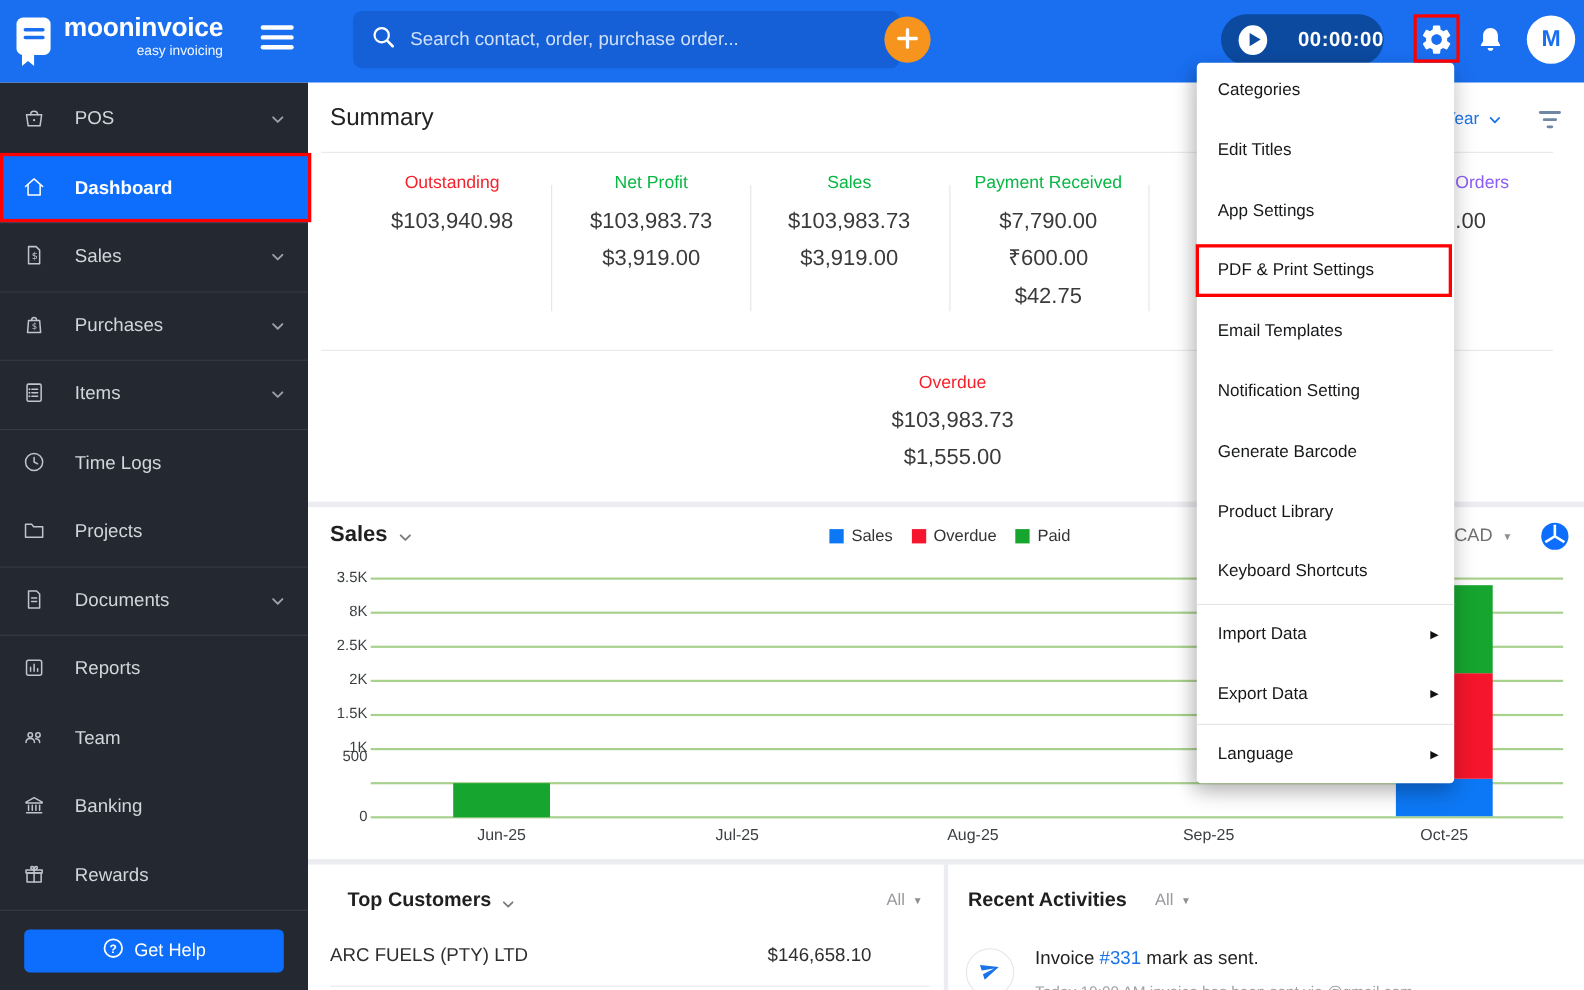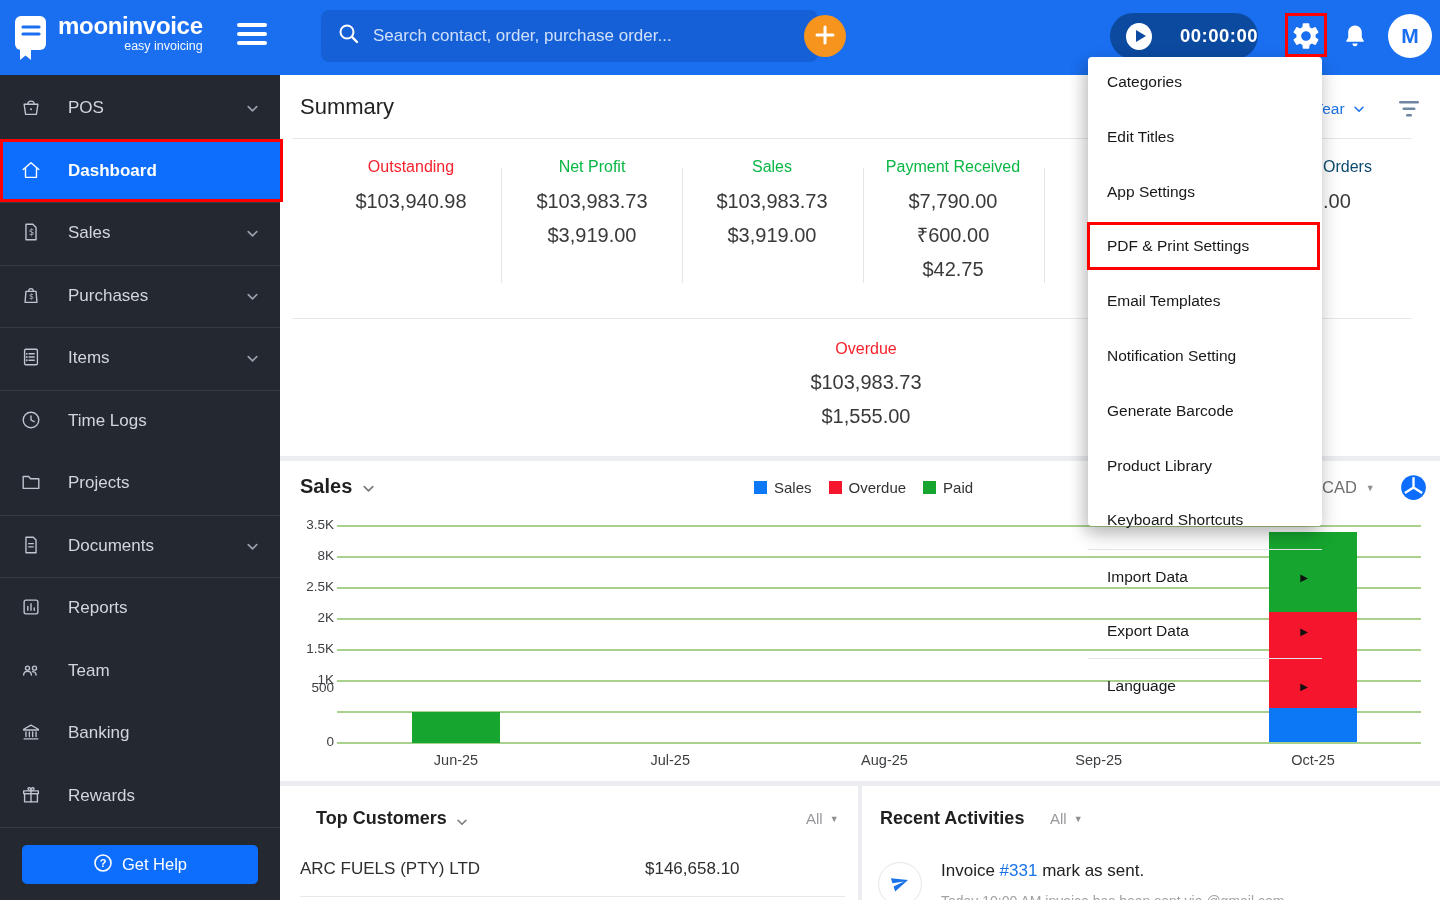--- a/index.html
+++ b/index.html
@@ -46,21 +46,21 @@
   #summary-title{position:absolute;left:300px;top:94px;font-size:22px;font-weight:500;color:#222;z-index:11;}
   #period-selector{position:absolute;left:1280px;top:100px;display:flex;align-items:center;gap:7px;color:#1a73e8;font-size:15.5px;font-weight:500;cursor:pointer;z-index:11;}
   #period-selector .pchev{width:14px;height:14px;color:#1a73e8;}
   #filter-btn{position:absolute;left:1396px;top:99px;width:26px;height:20px;cursor:pointer;z-index:11;}
   .hdiv{position:absolute;background:#e8e8e8;height:1px;z-index:11;}
   .vdiv{position:absolute;background:#e5e5e5;width:1px;z-index:11;}
   .sum-card{position:absolute;z-index:11;}
   .card-label{font-size:16px;font-weight:500;margin-bottom:8px;}
   .tone-red{color:#f5222d;}
   .tone-green{color:#08b744;}
-  .tone-gray{color:#0c4a6e;}
+  .tone-gray{color:#8b5cf6;}
   .card-value{font-size:20px;font-weight:500;color:#3a3a3c;line-height:34px;}
   #overdue-block{position:absolute;left:566px;top:340px;width:600px;text-align:center;z-index:11;}
   #overdue-block .card-value{line-height:33.5px;}
 
   
   #chart-title{position:absolute;left:300px;top:475px;display:flex;align-items:center;gap:9px;z-index:11;}
   #chart-title .ct{font-size:20px;font-weight:700;color:#1f1f1f;}
   #chart-title .tchev{width:15px;height:15px;color:#7a7a7a;margin-top:3px;cursor:pointer;}
   #chart-legend{position:absolute;left:754px;top:479px;display:flex;gap:17px;z-index:11;}
   .leg-item{display:flex;align-items:center;gap:7px;cursor:pointer;}
@@ -71,29 +71,29 @@
   #pie-toggle{position:absolute;left:1400px;top:474px;width:27px;height:27px;cursor:pointer;z-index:11;}
   .grid-line{position:absolute;left:337px;width:1084px;height:2px;background:#a9d18e;z-index:10;}
   .ytick{position:absolute;width:44px;text-align:right;font-size:13.5px;color:#3d4043;z-index:11;}
   .xlabel{position:absolute;width:110px;text-align:center;font-size:14.5px;color:#3d4043;z-index:11;}
   .bar-seg{position:absolute;width:88px;z-index:10;}
 
   
   .panel-title{position:absolute;font-size:18px;font-weight:700;color:#1f1f1f;z-index:11;display:flex;align-items:center;gap:8px;}
   .all-filter{position:absolute;display:flex;align-items:center;gap:7px;font-size:15px;color:#98989d;cursor:pointer;z-index:11;}
   #tc-name{position:absolute;left:300px;top:859px;font-size:17px;color:#2e2e31;z-index:11;}
-  #tc-amount{position:absolute;left:645px;top:859px;width:200px;text-align:left;font-size:17px;color:#2e2e31;z-index:11;}
+  #tc-amount{position:absolute;left:645px;top:859px;width:200px;text-align:center;font-size:17px;color:#2e2e31;z-index:11;}
   #vsep{position:absolute;left:858px;top:786px;width:4px;height:114px;background:#ebedf0;z-index:12;}
   #act-avatar{position:absolute;left:878px;top:862px;width:44px;height:44px;border-radius:50%;background:#fff;border:1.5px solid #e6e6e6;display:flex;align-items:center;justify-content:center;z-index:11;}
   #act-line1{position:absolute;left:941px;top:861px;font-size:17px;color:#222;z-index:11;}
   #act-line1 .inv-link{color:#1a73e8;cursor:pointer;}
   #act-meta{position:absolute;left:941px;top:893px;font-size:14px;color:#a2a2a2;white-space:nowrap;z-index:11;}
 
   
-  #settings-menu{position:absolute;left:1088px;top:57px;width:234px;height:469px;background:#fff;border-radius:4px;box-shadow:0 8px 20px rgba(0,0,0,.22),-6px 6px 14px rgba(0,0,0,.10);z-index:60;}
+  #settings-menu{position:absolute;left:1088px;top:57px;width:234px;height:655px;background:#fff;border-radius:4px;box-shadow:0 8px 20px rgba(0,0,0,.22),-6px 6px 14px rgba(0,0,0,.10);z-index:60;}
   .menu-item{position:absolute;left:19px;right:14px;height:44px;display:flex;align-items:center;justify-content:space-between;font-size:15.5px;color:#17181a;cursor:pointer;}
   .submenu-arrow{font-size:10px;color:#111;}
   .menu-divider{position:absolute;left:0;width:234px;height:1px;background:#e4e4e4;}
 
   
   .redbox{position:absolute;border:3px solid #fe0000;z-index:70;pointer-events:none;}
   #box-gear{left:1285px;top:13px;width:42px;height:44px;}
   #box-dashboard{left:0px;top:139px;width:283px;height:63px;}
   #box-pdf{left:1087px;top:222px;width:233px;height:48px;}
 </style>

